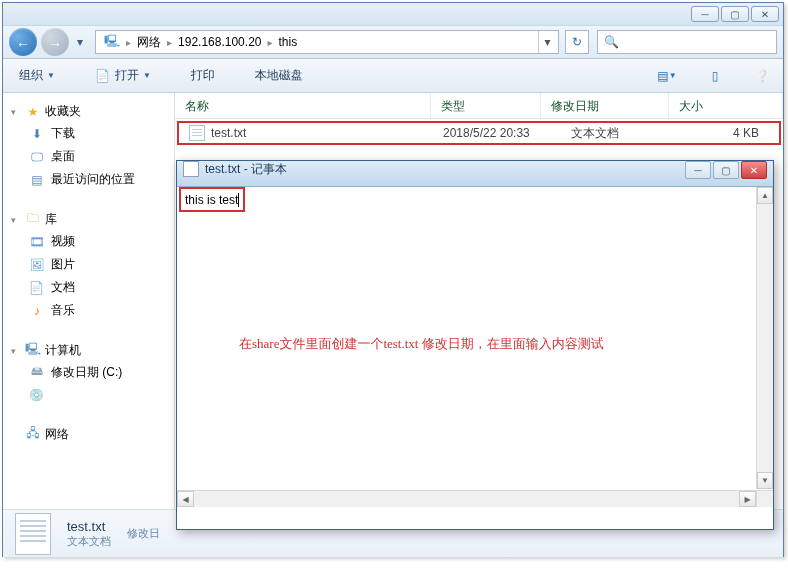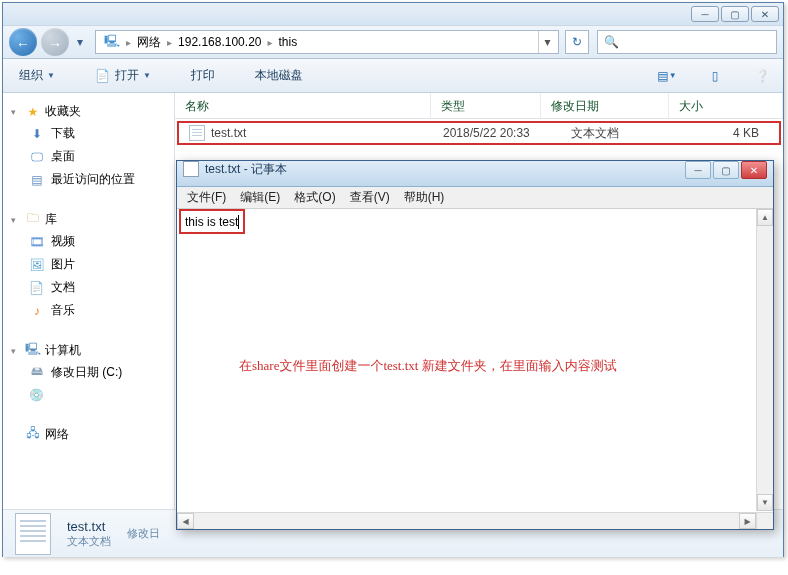--- a/index.html
+++ b/index.html
@@ -258,30 +258,23 @@
 <div class="notepad">
   <div class="np-title">
     <div class="npicon"></div>
     <div class="nptext">test.txt - 记事本</div>
     <div class="npbtns">
       <div class="npbtn">─</div>
       <div class="npbtn">▢</div>
       <div class="npbtn close2">✕</div>
     </div>
   </div>
-  <div class="np-menu">
-    <span>文件(F)</span>
-    <span>编辑(E)</span>
-    <span>格式(O)</span>
-    <span>查看(V)</span>
-    <span>帮助(H)</span>
-  </div>
   <div class="np-body">
     <div class="np-text"><span>this is test</span><span class="cursor"></span></div>
-    <div class="np-anno">在share文件里面创建一个test.txt 新建文件夹，在里面输入内容测试</div>
+    <div class="np-anno">在share文件里面创建一个test.txt 修改日期，在里面输入内容测试</div>
     <div class="np-scroll-v">
       <div class="arrow-up">▲</div>
       <div class="arrow-down">▼</div>
     </div>
     <div class="np-scroll-h">
       <div class="arrow-left">◀</div>
       <div class="arrow-right">▶</div>
     </div>
     <div class="np-corner"></div>
   </div>

